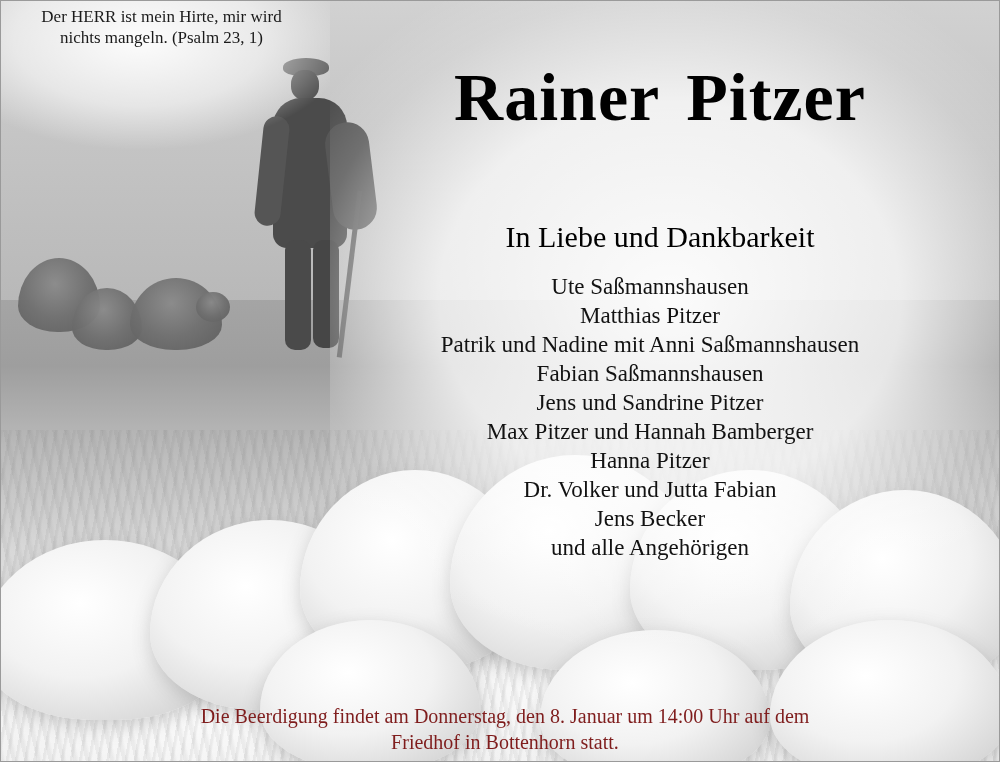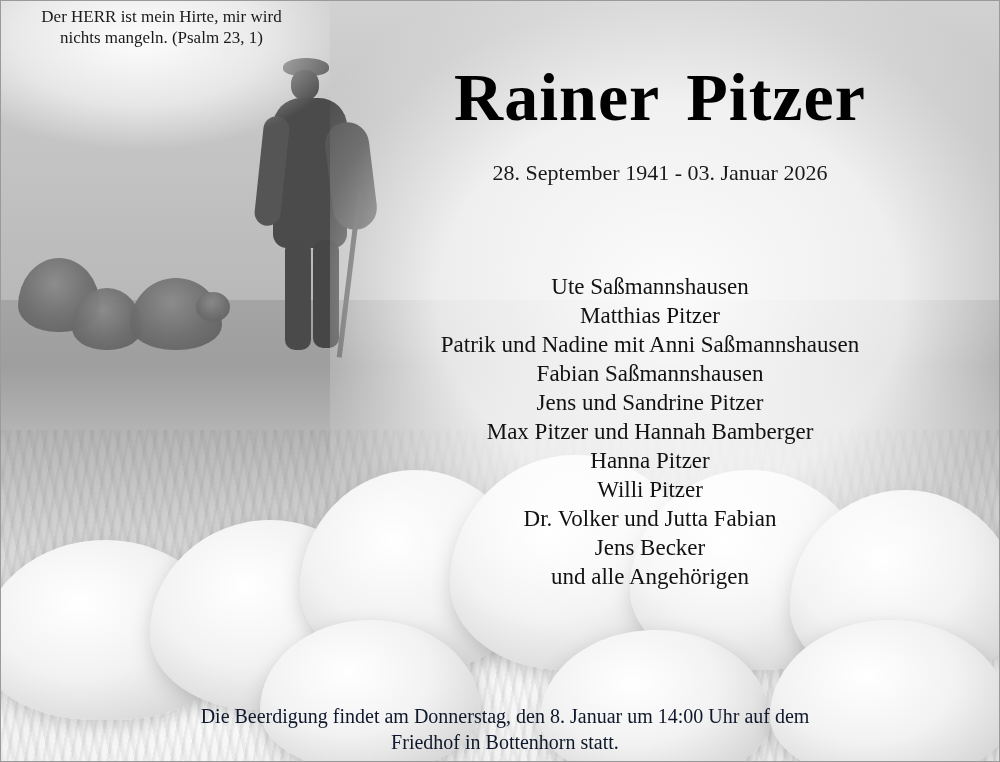--- a/index.html
+++ b/index.html
@@ -125,21 +125,21 @@
     line-height: 29px;
     color: #121212;
   }
   .funeral {
     position: absolute;
     left: 60px; top: 703px;
     width: 890px;
     text-align: center;
     font-size: 20px;
     line-height: 26px;
-    color: #0f172a;
+    color: #7f1d1d;
   }
   .mourners div { white-space: nowrap; }
 </style>
 </head>
 <body>
 
 <div class="page">
 
   <div class="photo"></div>
   <div class="sky"></div>
@@ -173,32 +173,31 @@
 
   <div class="wash-right"></div>
   <div class="wash-top-left"></div>
 
   <div class="psalm">Der HERR ist mein Hirte, mir wird nichts mangeln. (Psalm 23, 1)</div>
 
   <div class="name">
     <span>Rainer</span><span class="gap"></span><span>Pitzer</span>
   </div>
 
-  <div class="dates">28. September 1941 -  03. Januar 2026</div>
-
+
+  <div class="dedication">In Liebe und Dankbarkeit</div>
 
   <div class="mourners">
     <div>Ute Saßmannshausen</div>
     <div>Matthias Pitzer</div>
     <div>Patrik und Nadine mit Anni Saßmannshausen</div>
     <div>Fabian Saßmannshausen</div>
     <div>Jens und Sandrine Pitzer</div>
     <div>Max Pitzer und Hannah Bamberger</div>
     <div>Hanna Pitzer</div>
-    <div>Willi Pitzer</div>
     <div>Dr. Volker und Jutta Fabian</div>
     <div>Jens Becker</div>
     <div>und alle Angehörigen</div>
   </div>
 
   <div class="funeral">
     <div>Die Beerdigung findet am Donnerstag, den 8. Januar um 14:00 Uhr auf dem</div>
     <div>Friedhof in Bottenhorn statt.</div>
   </div>
 

